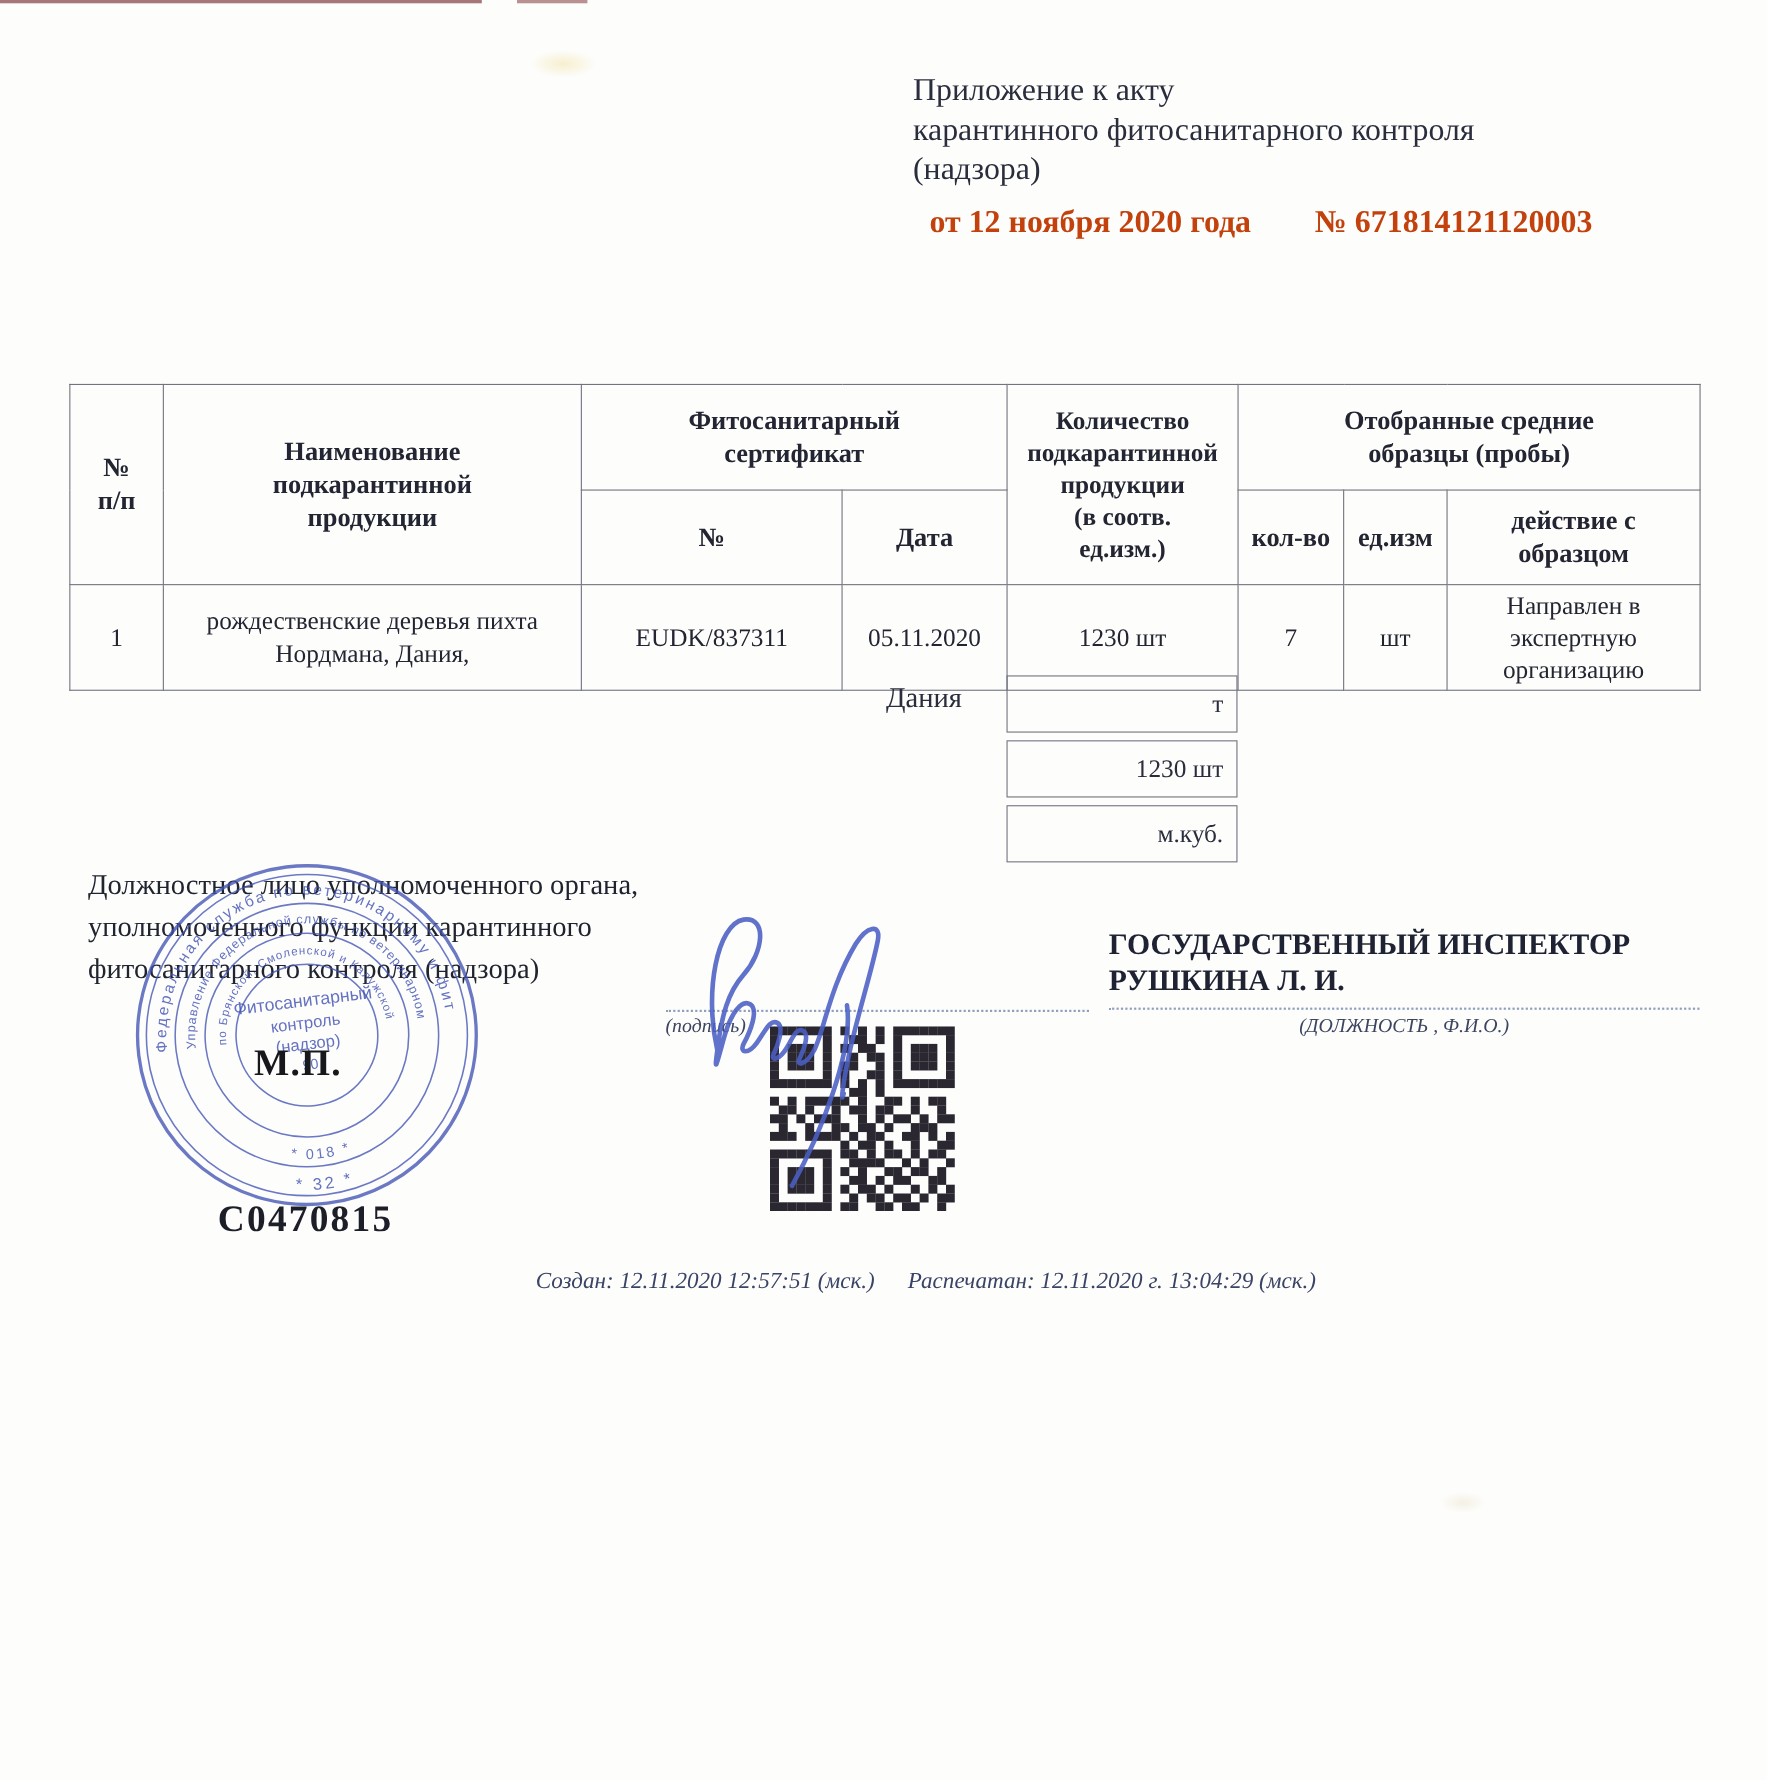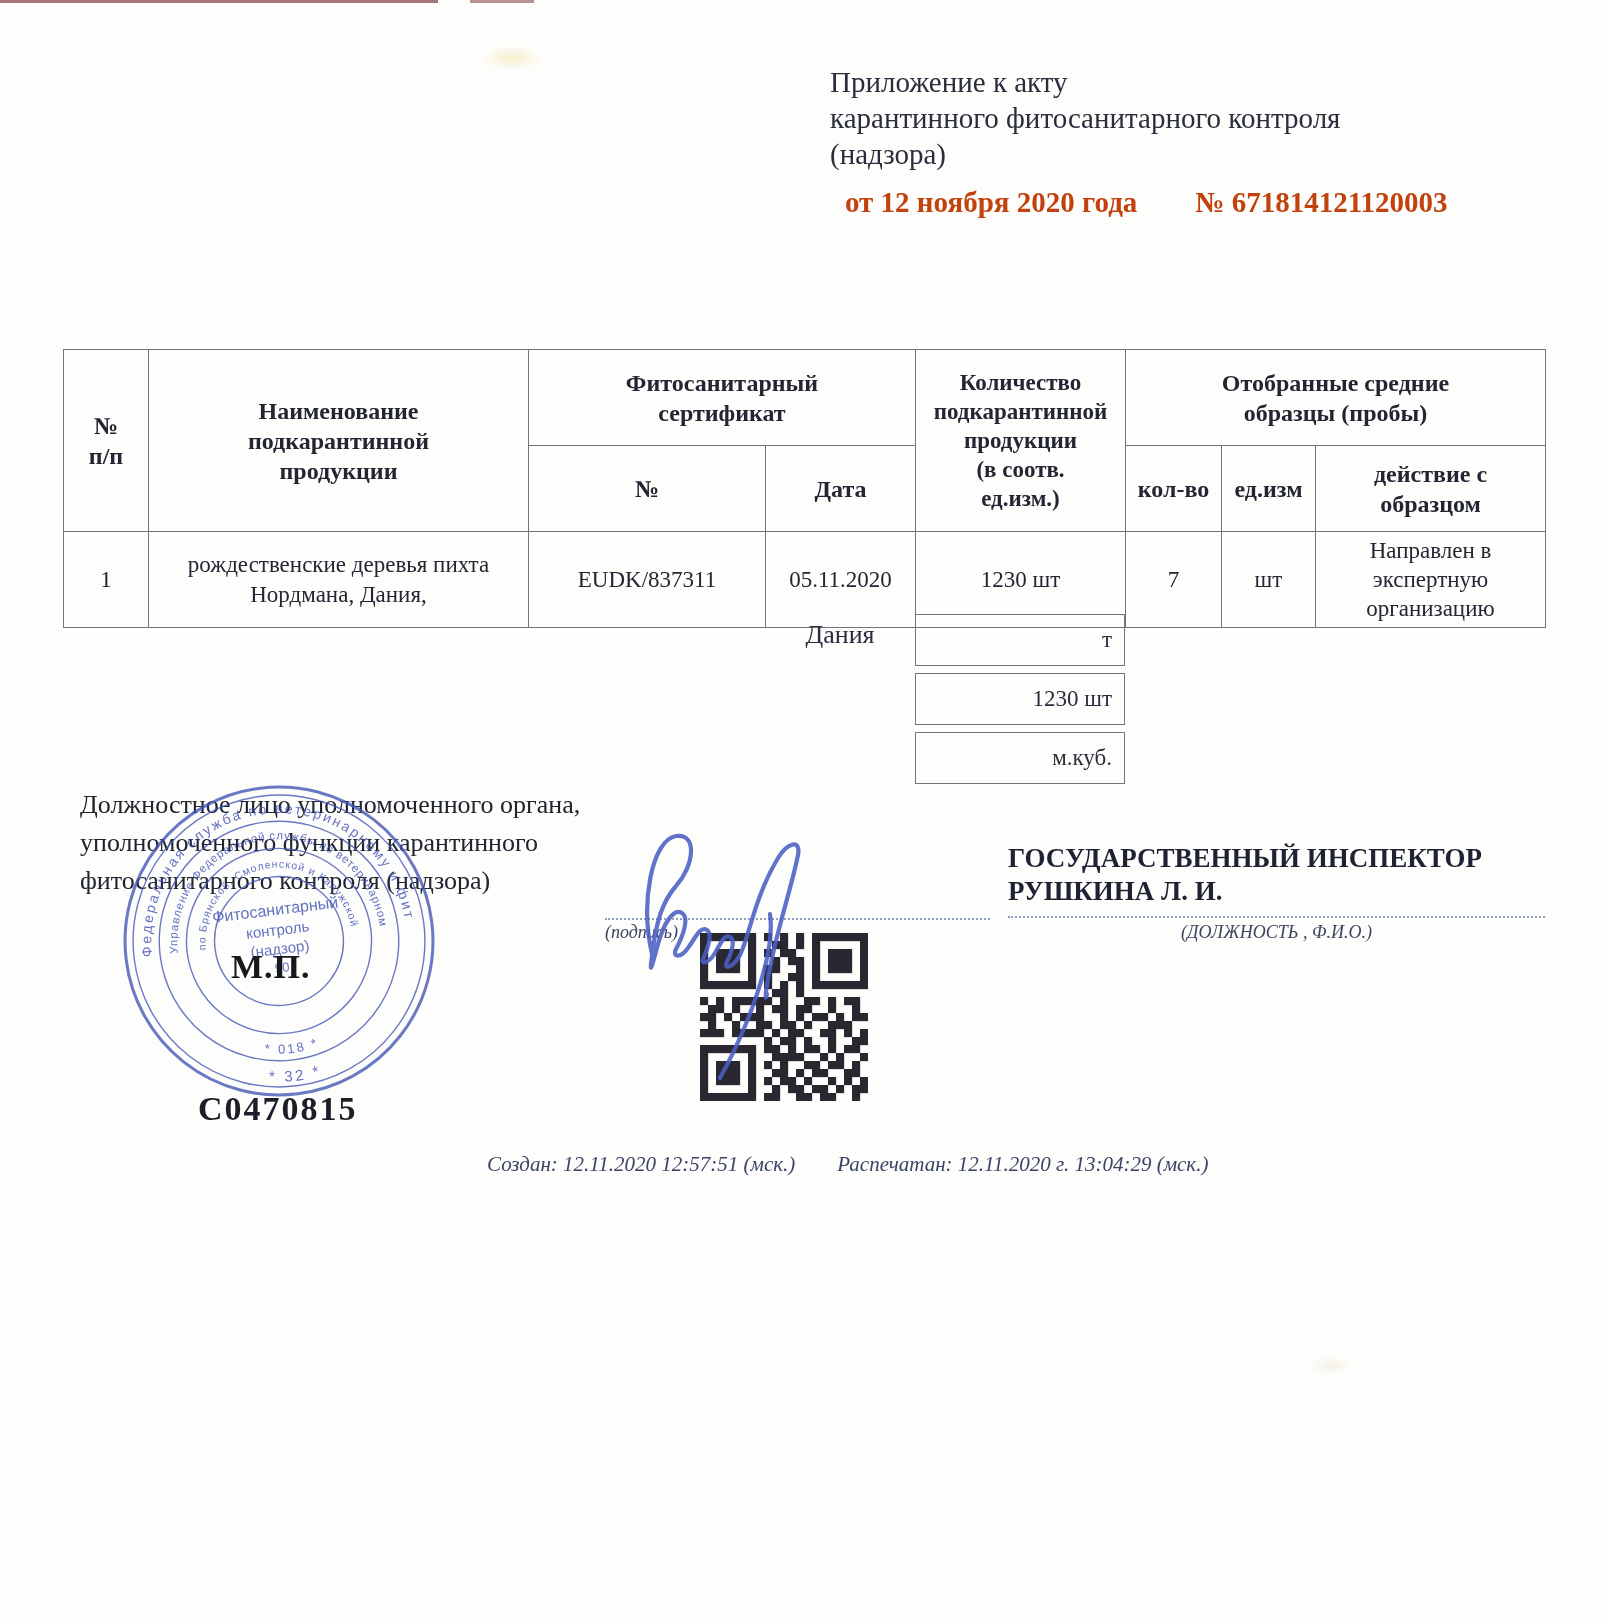--- a/index.html
+++ b/index.html
@@ -60,21 +60,21 @@
   .sig-svg{left:618px;top:806px;z-index:5;}
 
   
   .inspector{left:995px;top:842px;width:537px;margin-left:13px;}
   .inspector .pos,.inspector .name{font-weight:bold;font-size:27px;line-height:33px;color:#1e2233;}
   .inspector .rule{border-bottom:2px dotted #8fa0bf;height:6px;margin-top:2px;}
   .inspector .cap{font-style:italic;font-size:18px;color:#3c455f;text-align:center;margin-top:4px;}
 
   
   .qr{left:700px;top:933px;z-index:2;}
-  .footer{left:487px;top:1152px;display:flex;gap:42px;font-style:italic;
+  .footer{left:487px;top:1152px;display:flex;gap:30px;font-style:italic;
     font-size:21px;color:#3a4466;}
 </style>
 </head>
 <body>
 
 <div class="abs streak" style="left:0;top:0;width:438px;opacity:.75"></div>
 <div class="abs streak" style="left:470px;top:0;width:64px;opacity:.6"></div>
 
 <div class="abs title-block">
   <div>Приложение к акту</div>

